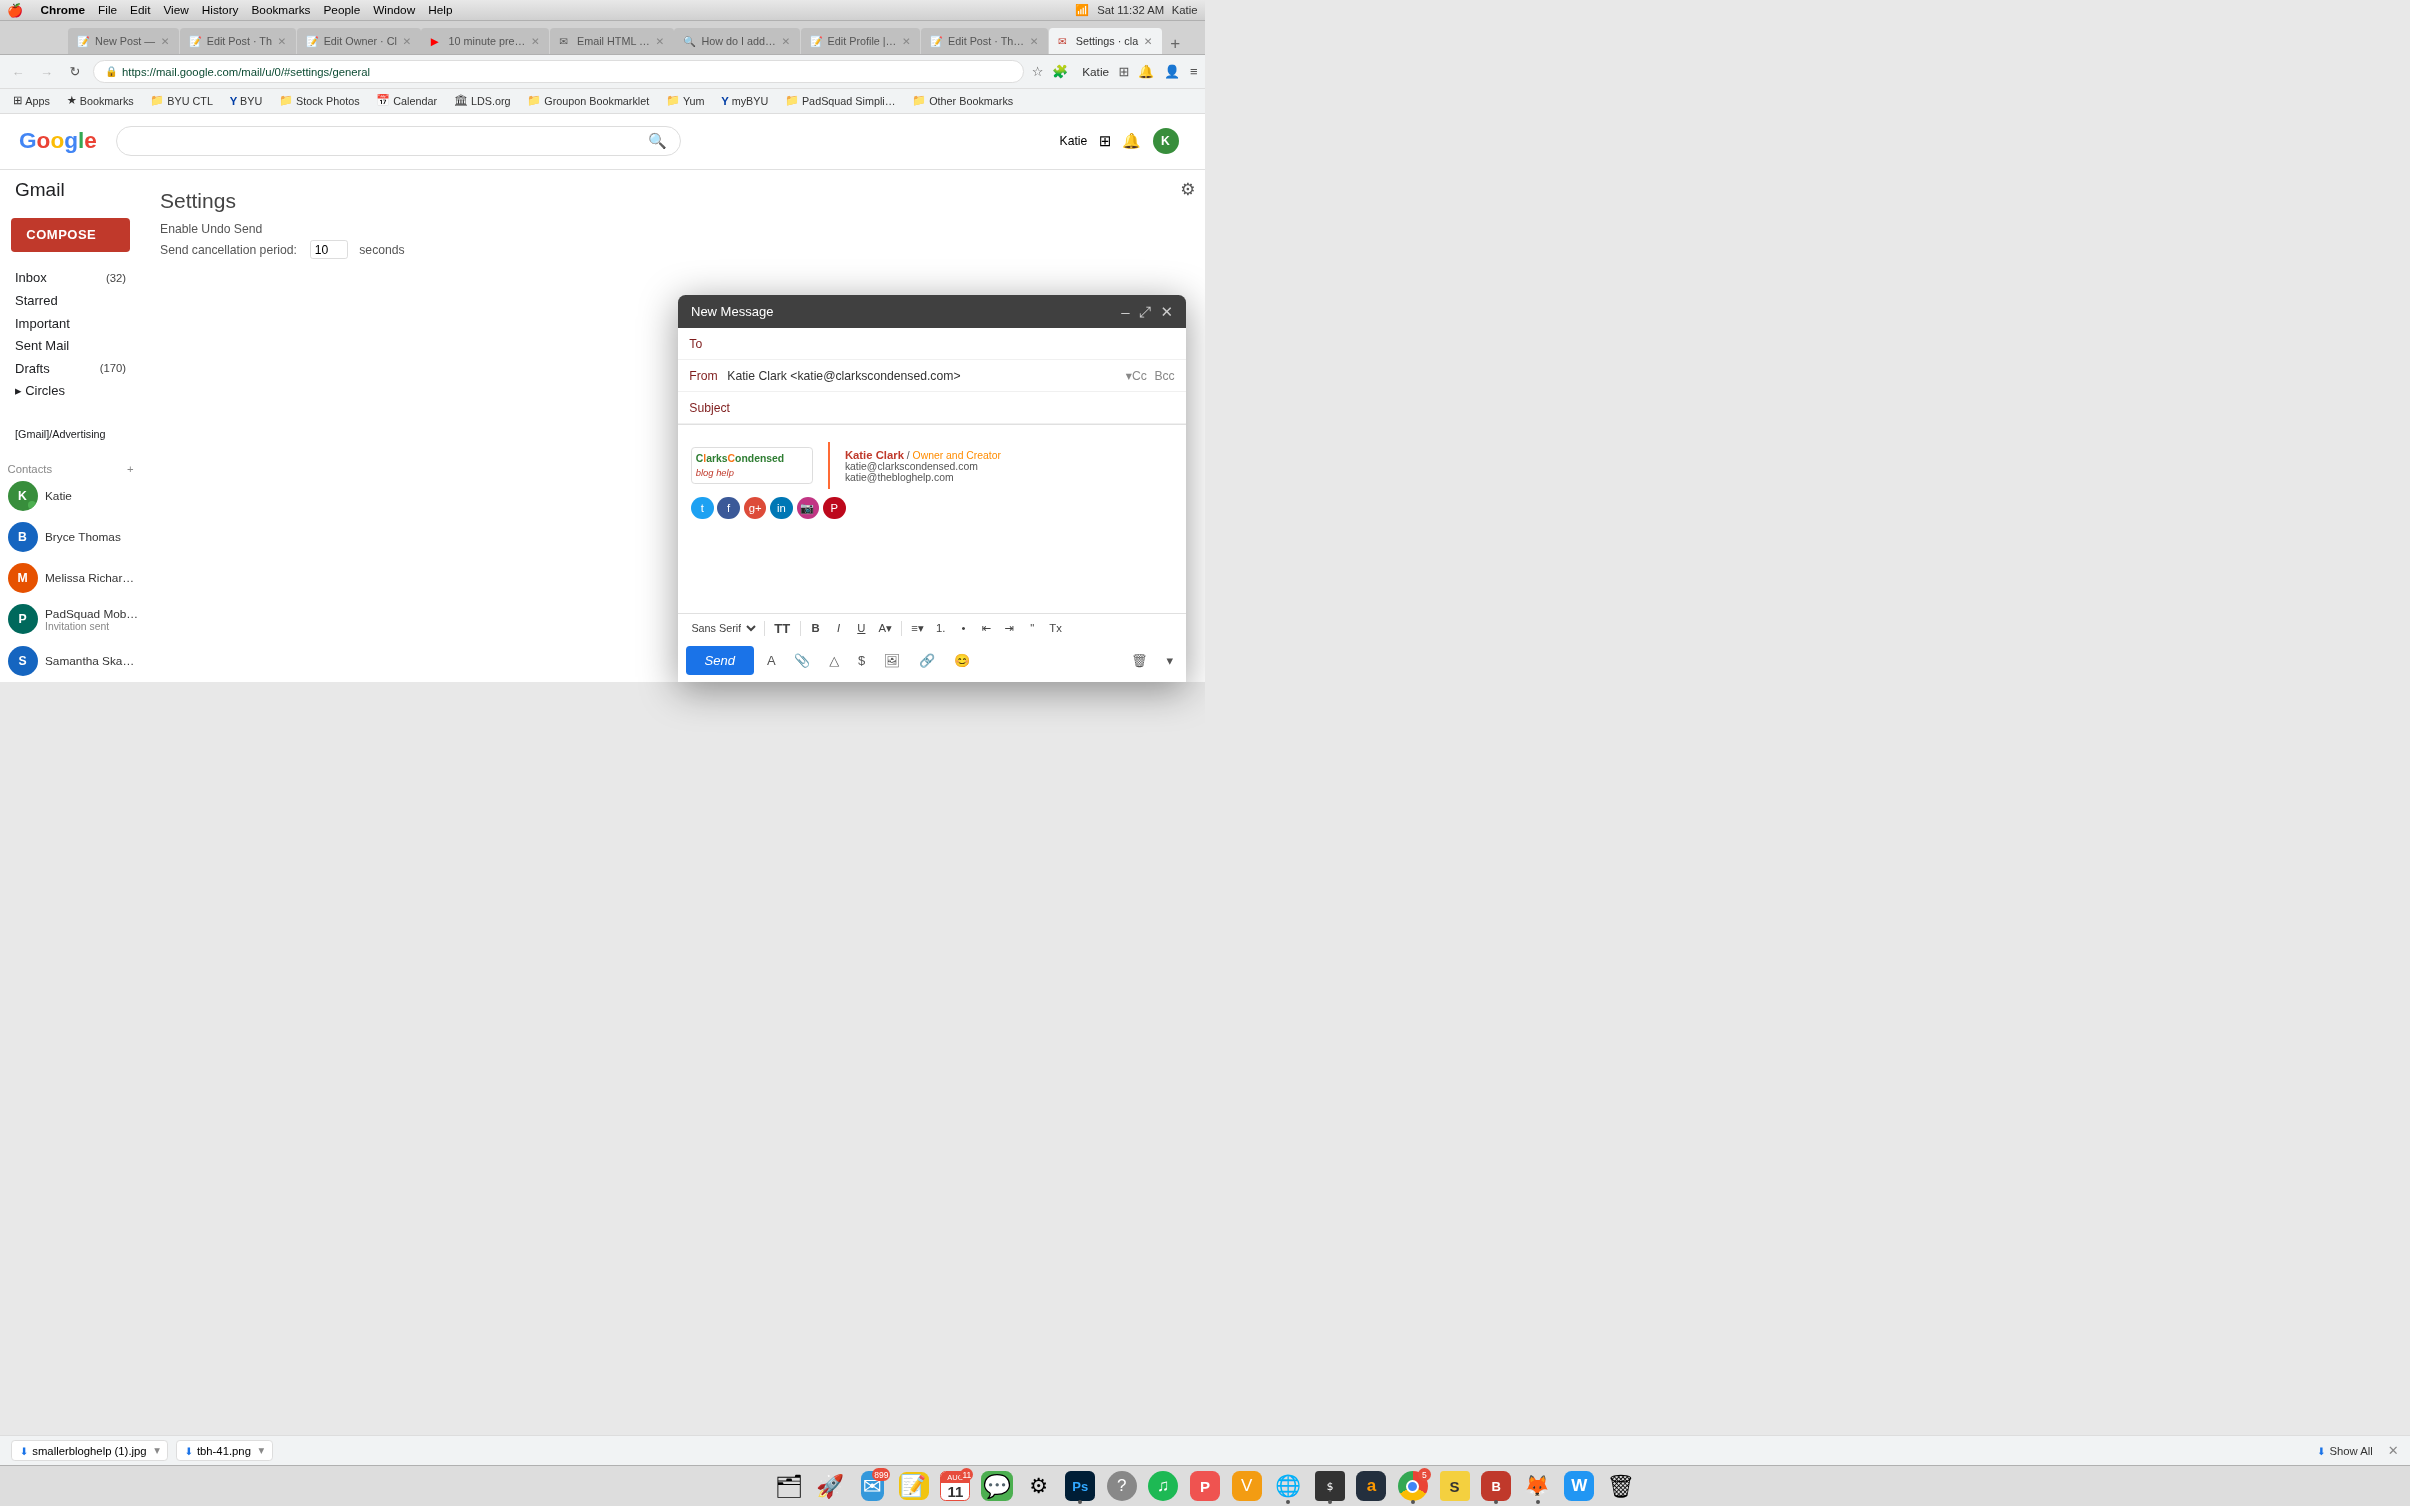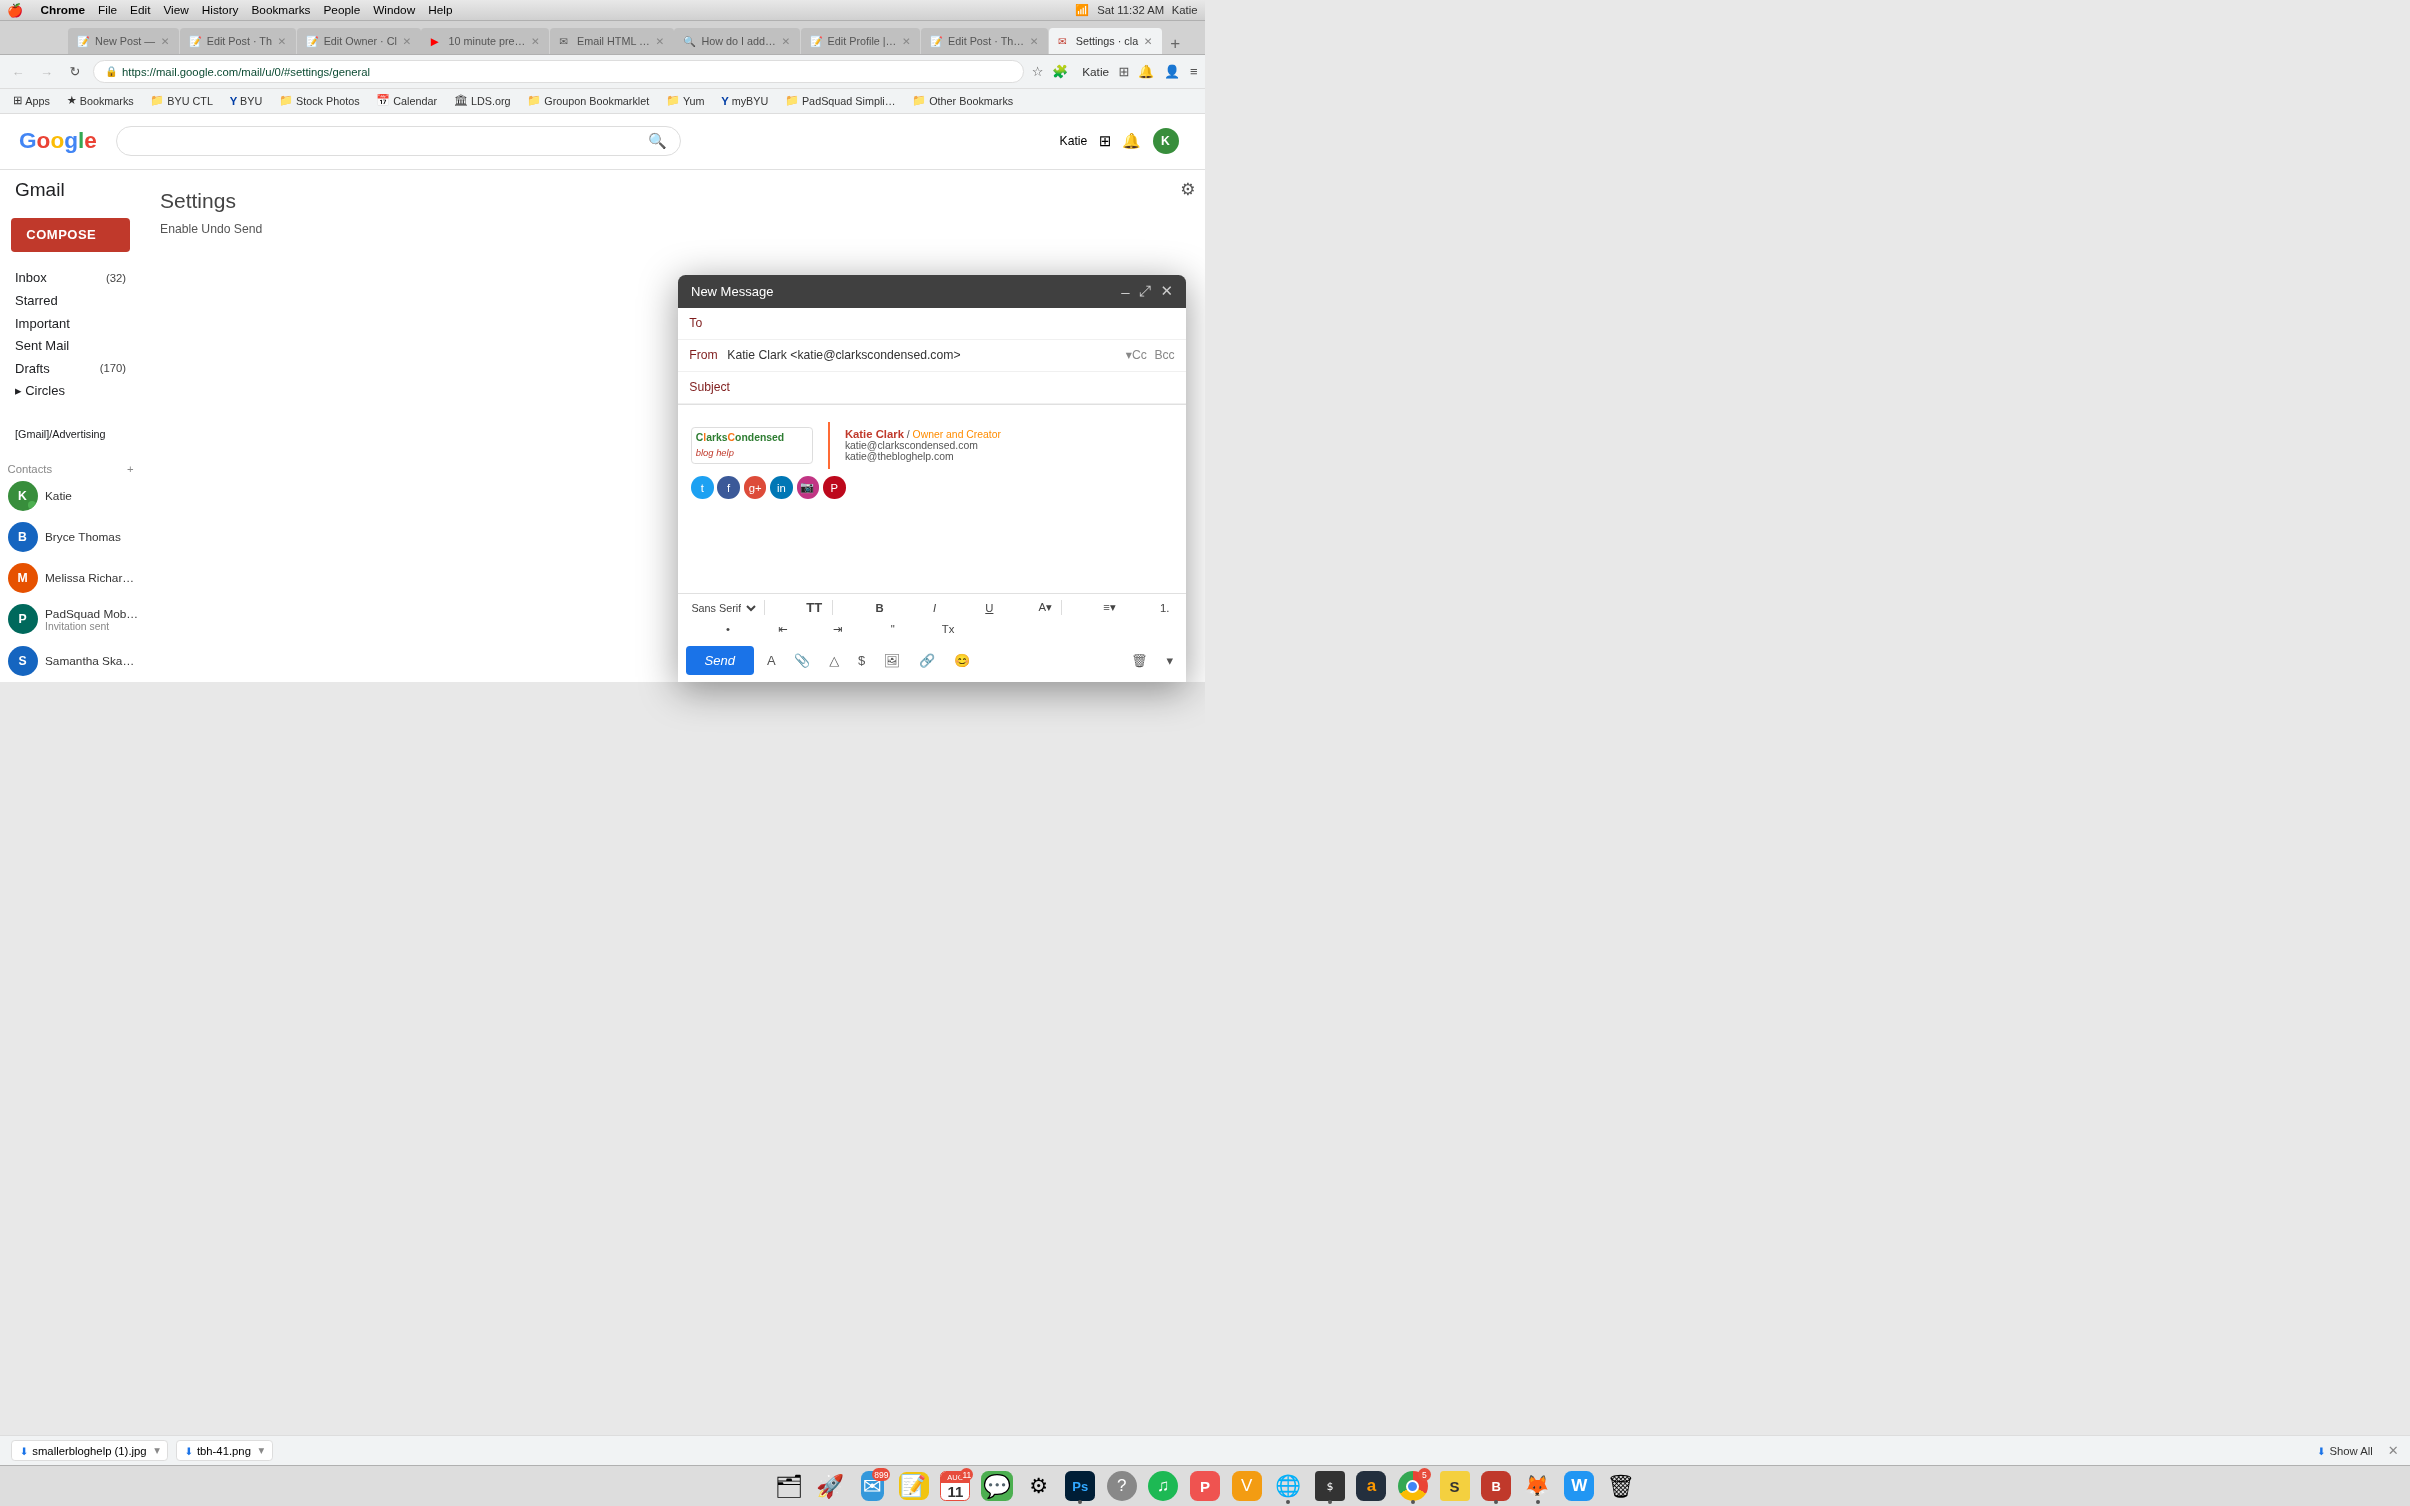--- a/index.html
+++ b/index.html
@@ -365,21 +365,20 @@
     .toolbar-btn {
       padding: 2.8px 4.7px;
       border-radius: 2.8px;
       cursor: pointer;
       display: flex;
       align-items: center;
       justify-content: center;
       font-size: 11.3px;
       color: #444;
       min-width: 21px;
-      margin-left: 32px;
     }
     .toolbar-sep { width: 0.9px; height: 15px; background: #ddd; margin: 0 2.8px; }
     .font-select {
       font-size: 10.8px;
       border: none;
       background: transparent;
       color: #444;
       cursor: pointer;
       padding: 1.9px;
     }
@@ -751,20 +750,25 @@
 
     <div style="position:absolute; top:9.4px; right:9.4px; display:flex; align-items:center; gap:7.5px;">
       <span style="font-size:17px; color:#555; cursor:pointer;">⚙</span>
     </div>
 
     <div class="settings-content">
       <div class="settings-header">Settings</div>
       <div>
         <div class="undo-send-row">
           <span>Enable Undo Send</span>
+        </div>
+        <div class="undo-send-row" style="margin-top:3.8px;">
+          <span>Send cancellation period:</span>
+          <input type="text" value="10" style="width: 38px; border: 0.9px solid rgb(221, 221, 221); border-radius: 2.8px; padding: 1.9px 3.8px; font-size: 12.2px; margin-left: 5.6px;">
+          <span style="margin-left:3.8px;">seconds</span>
         </div>
       </div>
     </div>
 
     <div class="compose-window">
 
       <div class="compose-header">
         <span>New Message</span>
         <div class="compose-header-actions">
           <span class="compose-header-btn">–</span>

